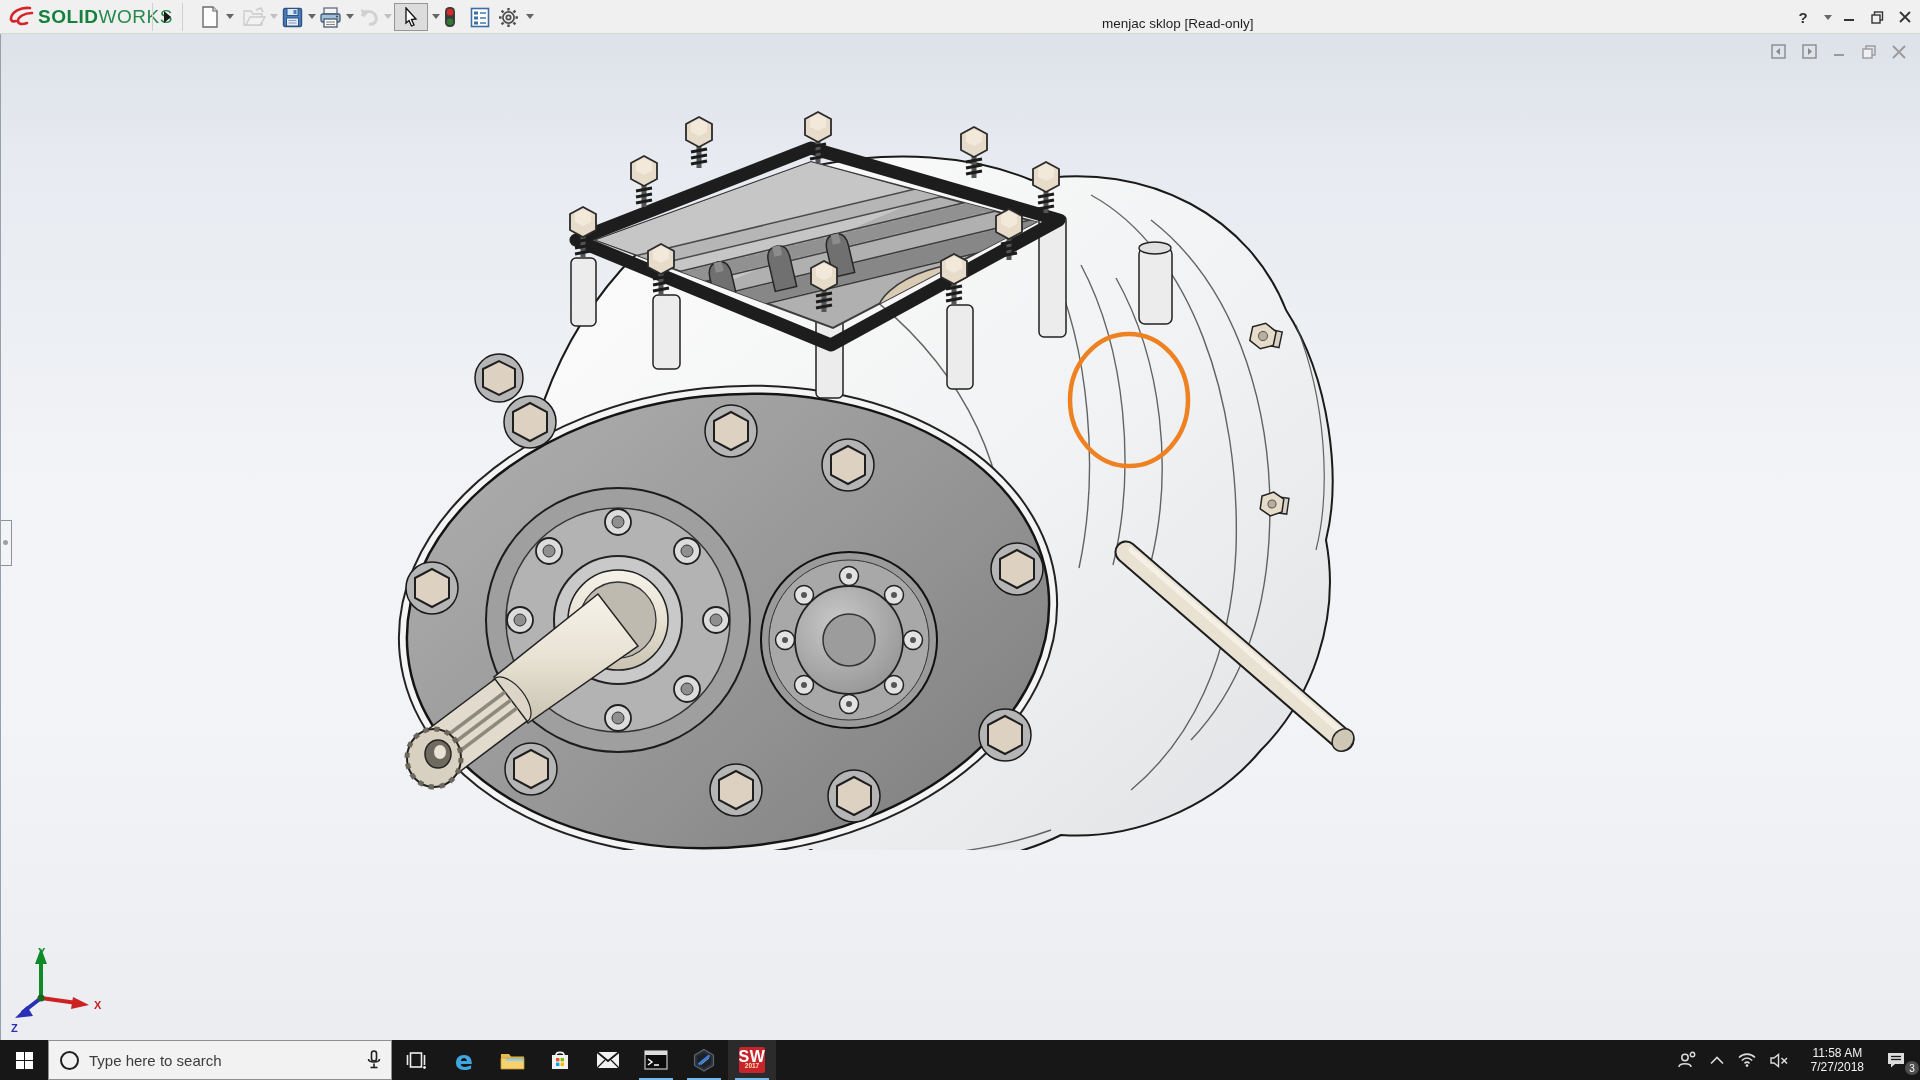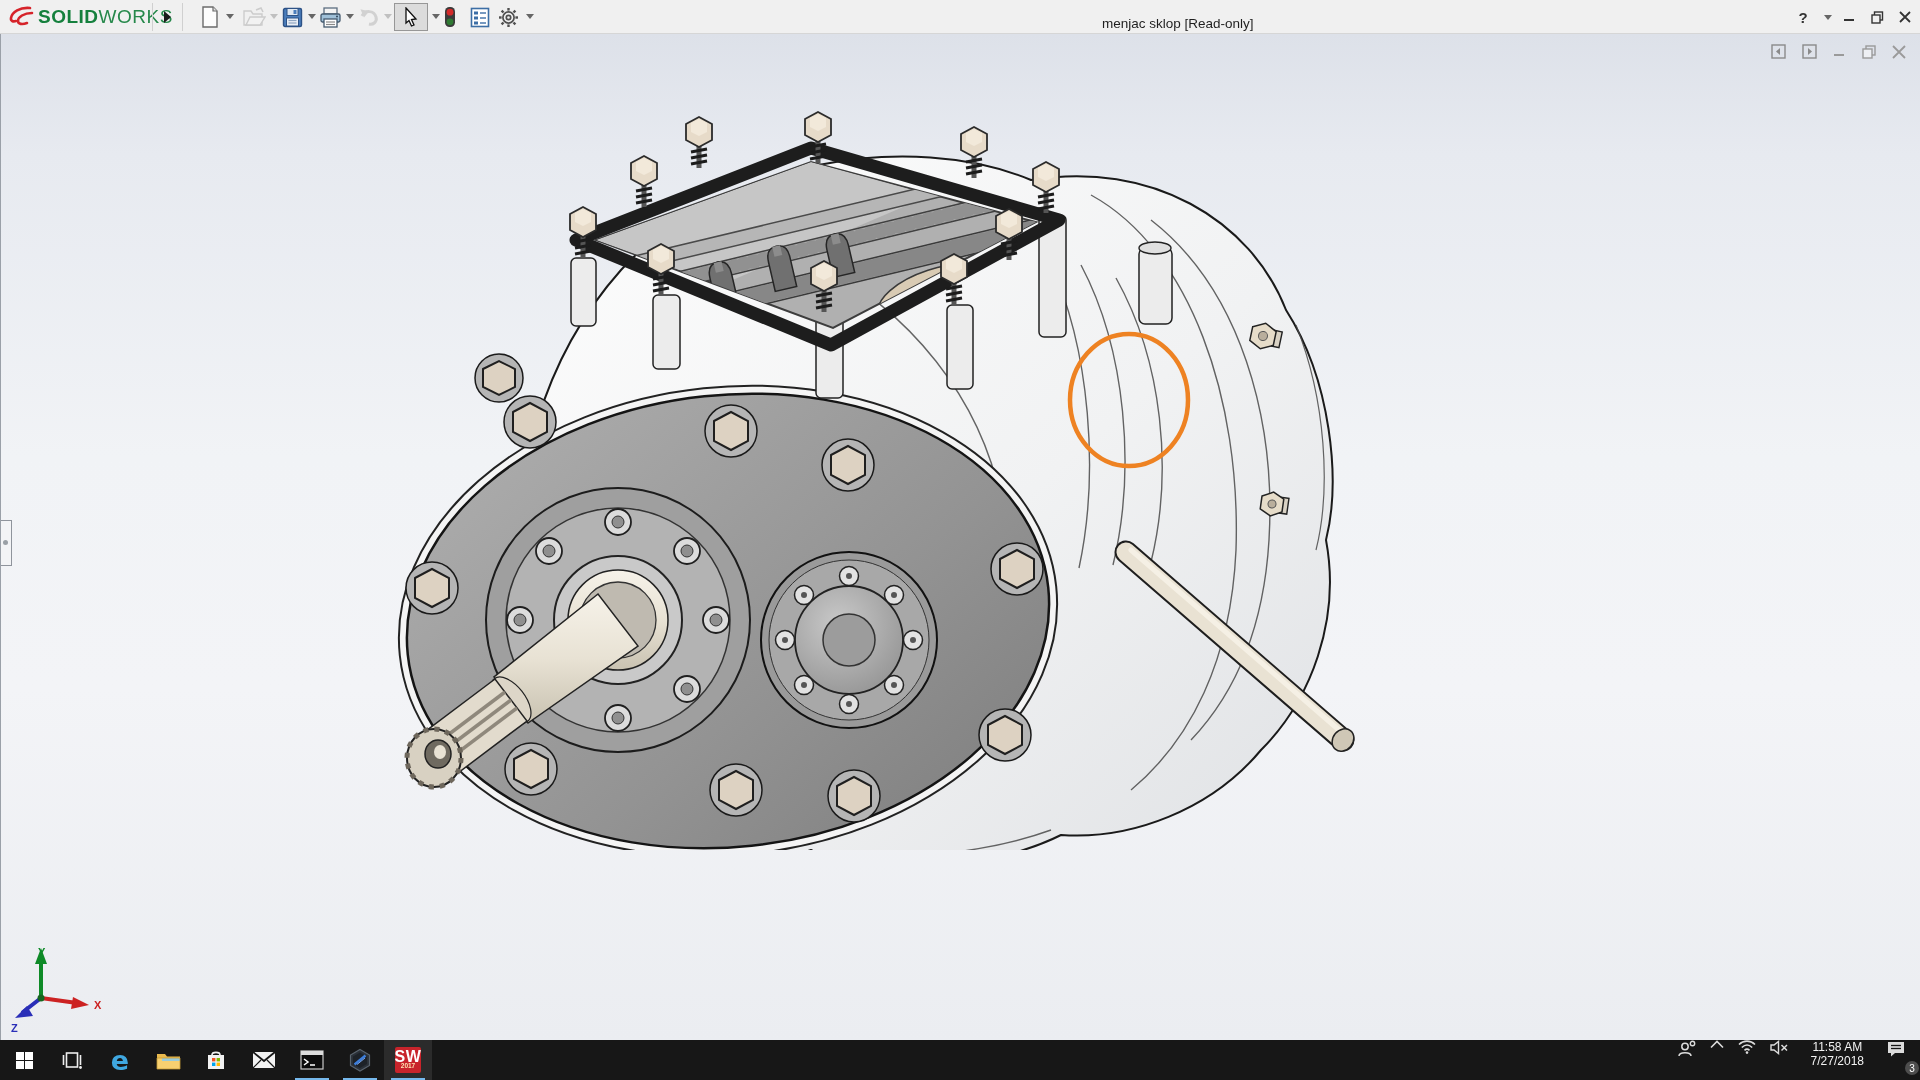--- a/index.html
+++ b/index.html
@@ -38,21 +38,21 @@
   .taskbar { position:absolute; left:0; top:1040px; width:1920px; height:40px; background:#171717; display:flex; align-items:stretch; }
   .tb-cell { width:48px; height:40px; display:flex; align-items:center; justify-content:center; position:relative; flex:none; }
   .tb-cell.running::after { content:""; position:absolute; left:7px; right:7px; bottom:0; height:2px; background:#76b9ed; }
   .tb-cell.active { background:rgba(255,255,255,.09); }
   .searchbox { width:344px; height:40px; background:#f2f2f2; border:1px solid #8f8f8f; display:flex; align-items:center; flex:none; }
   .searchbox .ring { width:19px; height:19px; border:2.5px solid #1f1f1f; border-radius:50%; margin:0 10px 0 11px; flex:none; }
   .searchbox .ph { font-size:15px; color:#3c3c3c; flex:1 1 auto; }
   .searchbox .mic { margin-right:10px; flex:none; }
   .spacer { flex:1 1 auto; }
   .tray { display:flex; align-items:center; flex:none; }
-  .tray-item { height:40px; display:flex; align-items:flex-start; justify-content:center; padding:0 7px; position:relative; }
+  .tray-item { height:40px; display:flex; align-items:center; justify-content:center; padding:0 7px; position:relative; }
   .clock { text-align:center; color:#f2f2f2; font-size:12px; line-height:14px; padding:0 8px; }
   .sw-tile { width:26px; height:26px; background:#c8242b; border-radius:2px; color:#fff; display:flex; flex-direction:column; align-items:center; justify-content:center; }
   .sw-tile .l1 { font-size:16px; font-weight:700; line-height:11px; letter-spacing:.5px; }
   .sw-tile .l2 { font-size:6.5px; line-height:7px; color:#ffe2b0; font-weight:700; }
   .edge-e { font-size:27px; font-weight:700; color:#3fa7e0; font-family:"DejaVu Sans", sans-serif; line-height:27px; }
   .badge { position:absolute; right:1px; bottom:5px; width:14px; height:14px; border-radius:50%; background:#4d4d4d; color:#fff; font-size:10px; display:flex; align-items:center; justify-content:center; }
 </style>
 </head>
 <body>
 
@@ -578,20 +578,30 @@
 
 <div class="taskbar">
   <div class="tb-cell">
     <svg width="17" height="17" viewBox="0 0 17 17">
       <rect x="0" y="0" width="8" height="8" fill="#fff"></rect>
         <rect x="9" y="0" width="8" height="8" fill="#fff"></rect>
       <rect x="0" y="9" width="8" height="8" fill="#fff"></rect>
         <rect x="9" y="9" width="8" height="8" fill="#fff"></rect>
     </svg>
   </div>
+  <div class="searchbox">
+    <span class="ring"></span>
+    <span class="ph">Type here to search</span>
+    <svg class="mic" width="14" height="20" viewBox="0 0 14 20">
+      <rect x="4.5" y="1" width="5" height="10" rx="2.5" fill="none" stroke="#222" stroke-width="1.6"></rect>
+      <path d="M1.5 9 C1.5 13, 12.5 13, 12.5 9" fill="none" stroke="#222" stroke-width="1.6"></path>
+      <line x1="7" y1="13.5" x2="7" y2="17" stroke="#222" stroke-width="1.6"></line>
+      <line x1="3.5" y1="17.5" x2="10.5" y2="17.5" stroke="#222" stroke-width="1.6"></line>
+    </svg>
+  </div>
 
   <div class="tb-cell">
     <svg width="24" height="20" viewBox="0 0 24 20">
       <rect x="6.5" y="3" width="11" height="14" fill="none" stroke="#eee" stroke-width="1.6"></rect>
       <path d="M3.5 5 V15 M20.5 5 V15" stroke="#eee" stroke-width="1.6"></path>
       <circle cx="20.5" cy="17.5" r="1.4" fill="#eee"></circle>
     </svg>
   </div>
   <div class="tb-cell">
     <span class="edge-e">e</span>

